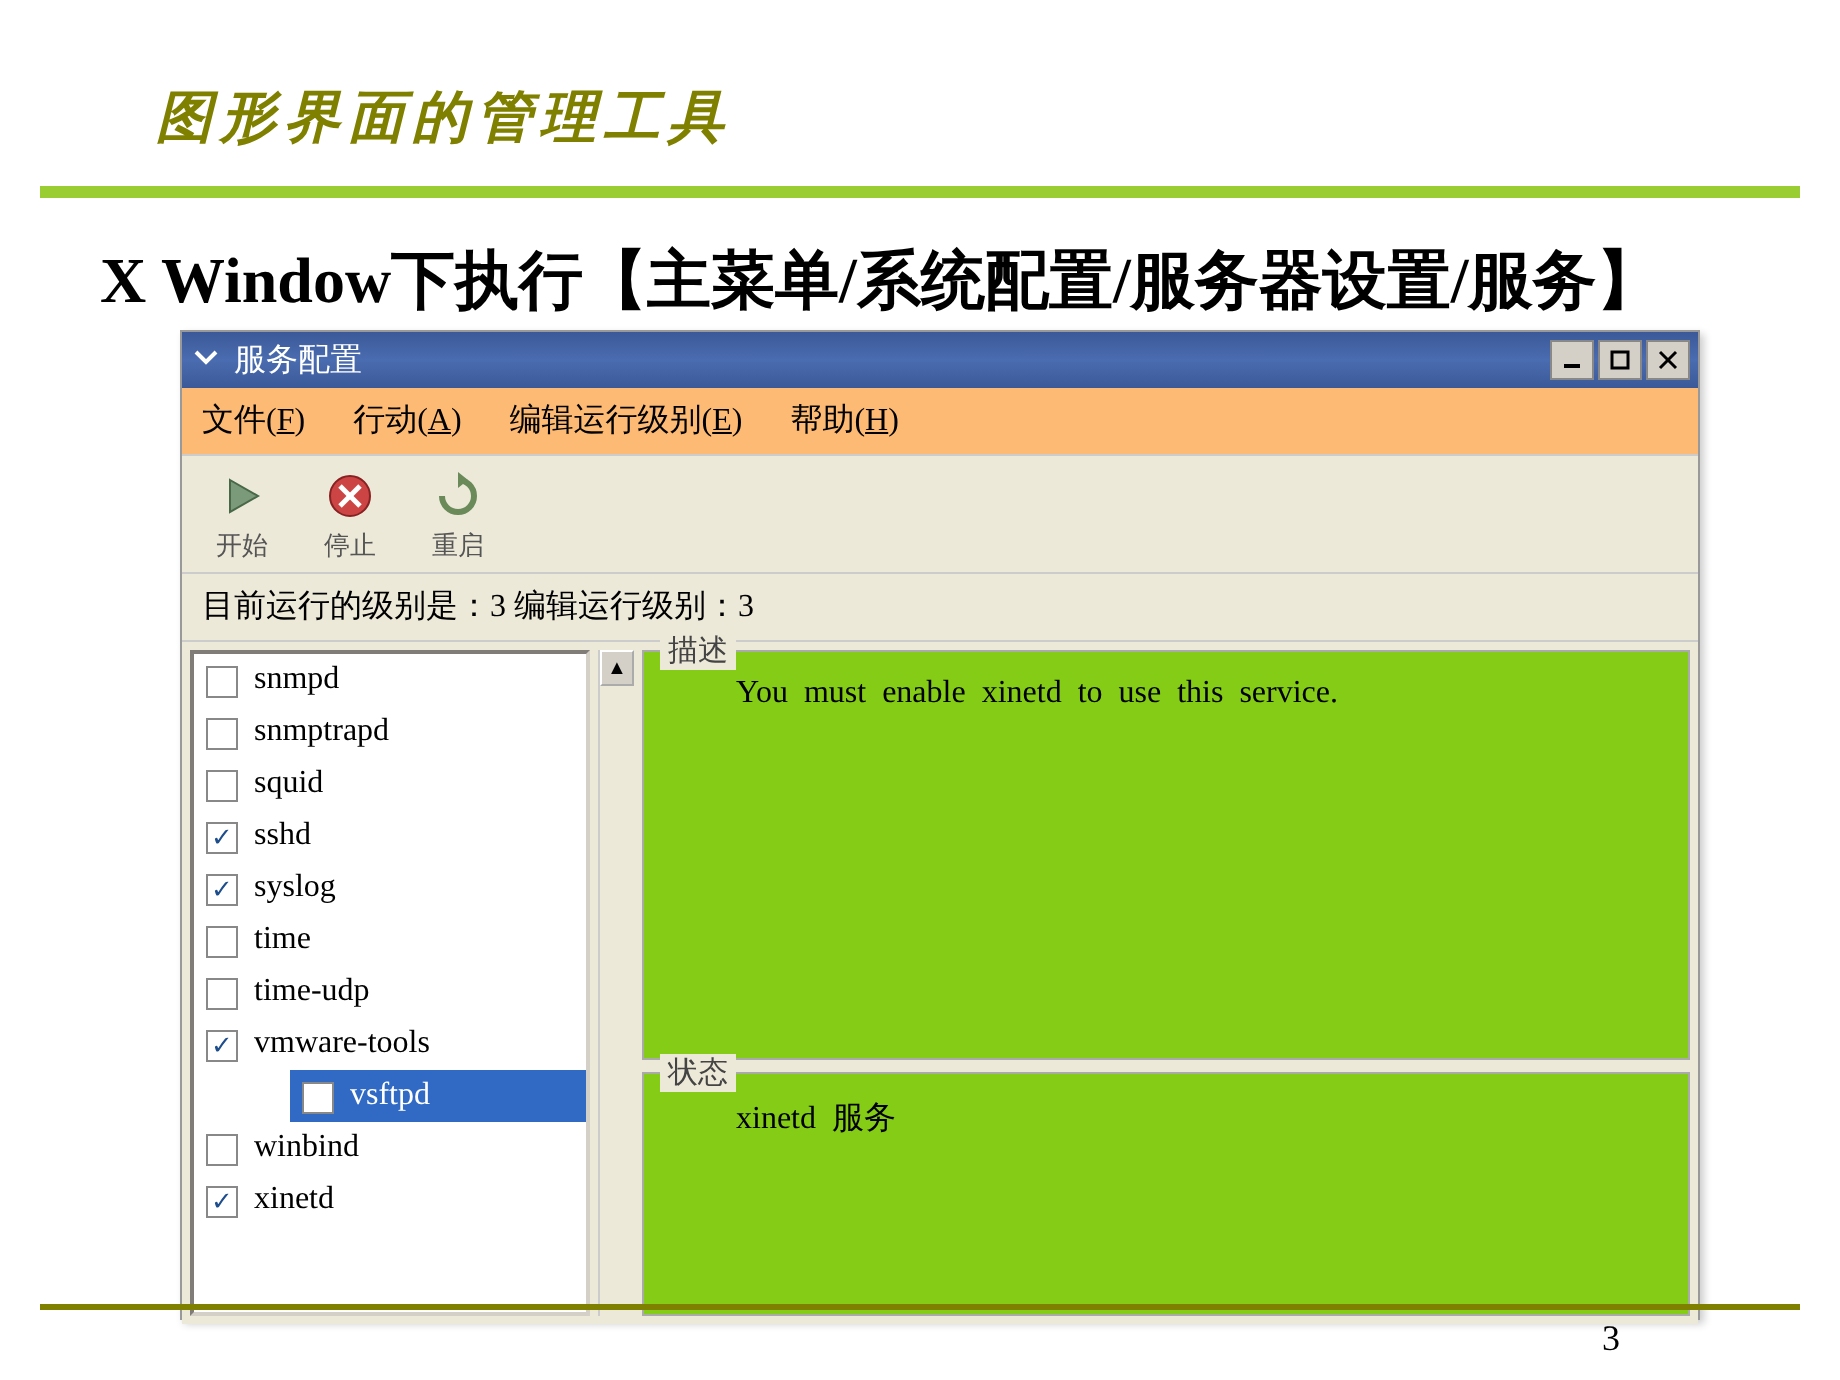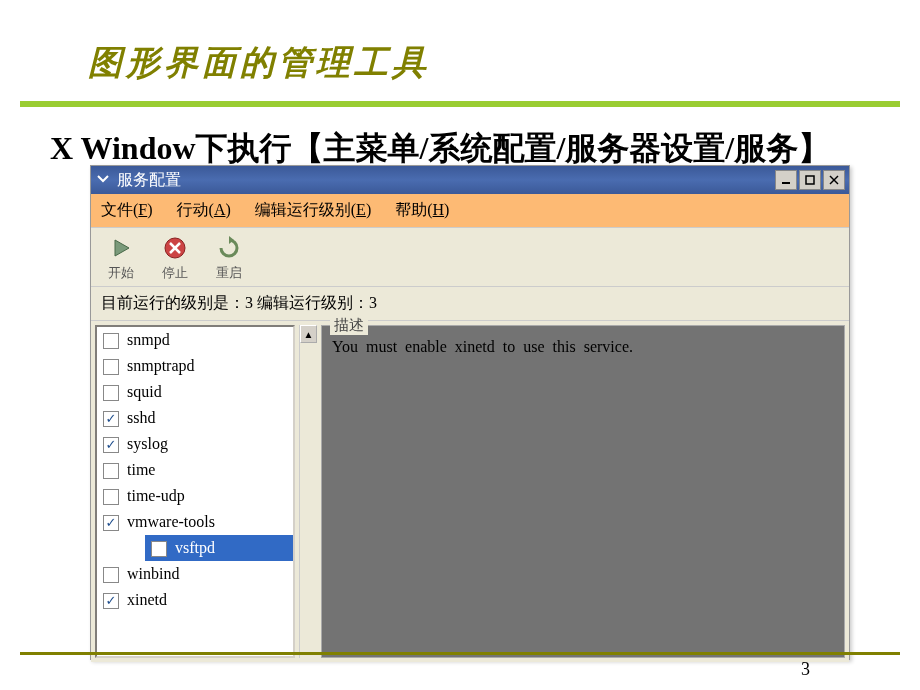--- a/index.html
+++ b/index.html
@@ -6,27 +6,26 @@
     body {
       width: 920px;
       height: 690px;
       background: #fff;
       font-family: "SimSun", serif;
       position: relative;
       overflow: hidden;
     }
     .slide-title {
       color: #808000;
-      font-size: 34px;
+      font-size: 28px;
       font-weight: bold;
       font-style: italic;
       font-family: "KaiTi", "STKaiti", serif;
       padding: 40px 0 10px 78px;
       letter-spacing: 4px;
-      margin-left: 10px;
     }
     .title-underline {
       height: 6px;
       background: #9acd32;
       margin: 5px 20px 0 20px;
     }
     .subtitle {
       font-size: 32px;
       font-weight: bold;
       color: #000;
@@ -168,22 +167,23 @@
     }
     .right-panels {
       flex: 1;
       display: flex;
       flex-direction: column;
       padding: 4px;
       gap: 6px;
     }
     .panel {
       border: 1px solid #aaa;
-      background: #737373;
+      background: #84cc16;
       position: relative;
+      padding-left: 36px;
     }
     .panel-desc { flex: 1.7; }
     .panel-status { flex: 1; }
     .panel-title {
       position: absolute;
       top: -10px;
       left: 8px;
       background: #ece9d8;
       padding: 0 4px;
       font-size: 15px;
@@ -333,18 +333,22 @@
         </div>
       </div>
     <div class="scrollbar-track">
       <div class="scroll-arrow">▲</div>
     </div>
     <div class="right-panels">
       <div class="panel panel-desc">
         <div class="panel-title">描述</div>
         <div class="panel-content">You must enable xinetd to use this service.</div>
       </div>
+      <div class="panel panel-status">
+        <div class="panel-title">状态</div>
+        <div class="panel-content">xinetd 服务</div>
+      </div>
     </div>
   </div>
 </div>
 
 <div class="footer-line"></div>
 <div class="page-num">3</div>
 
 </body></html>

